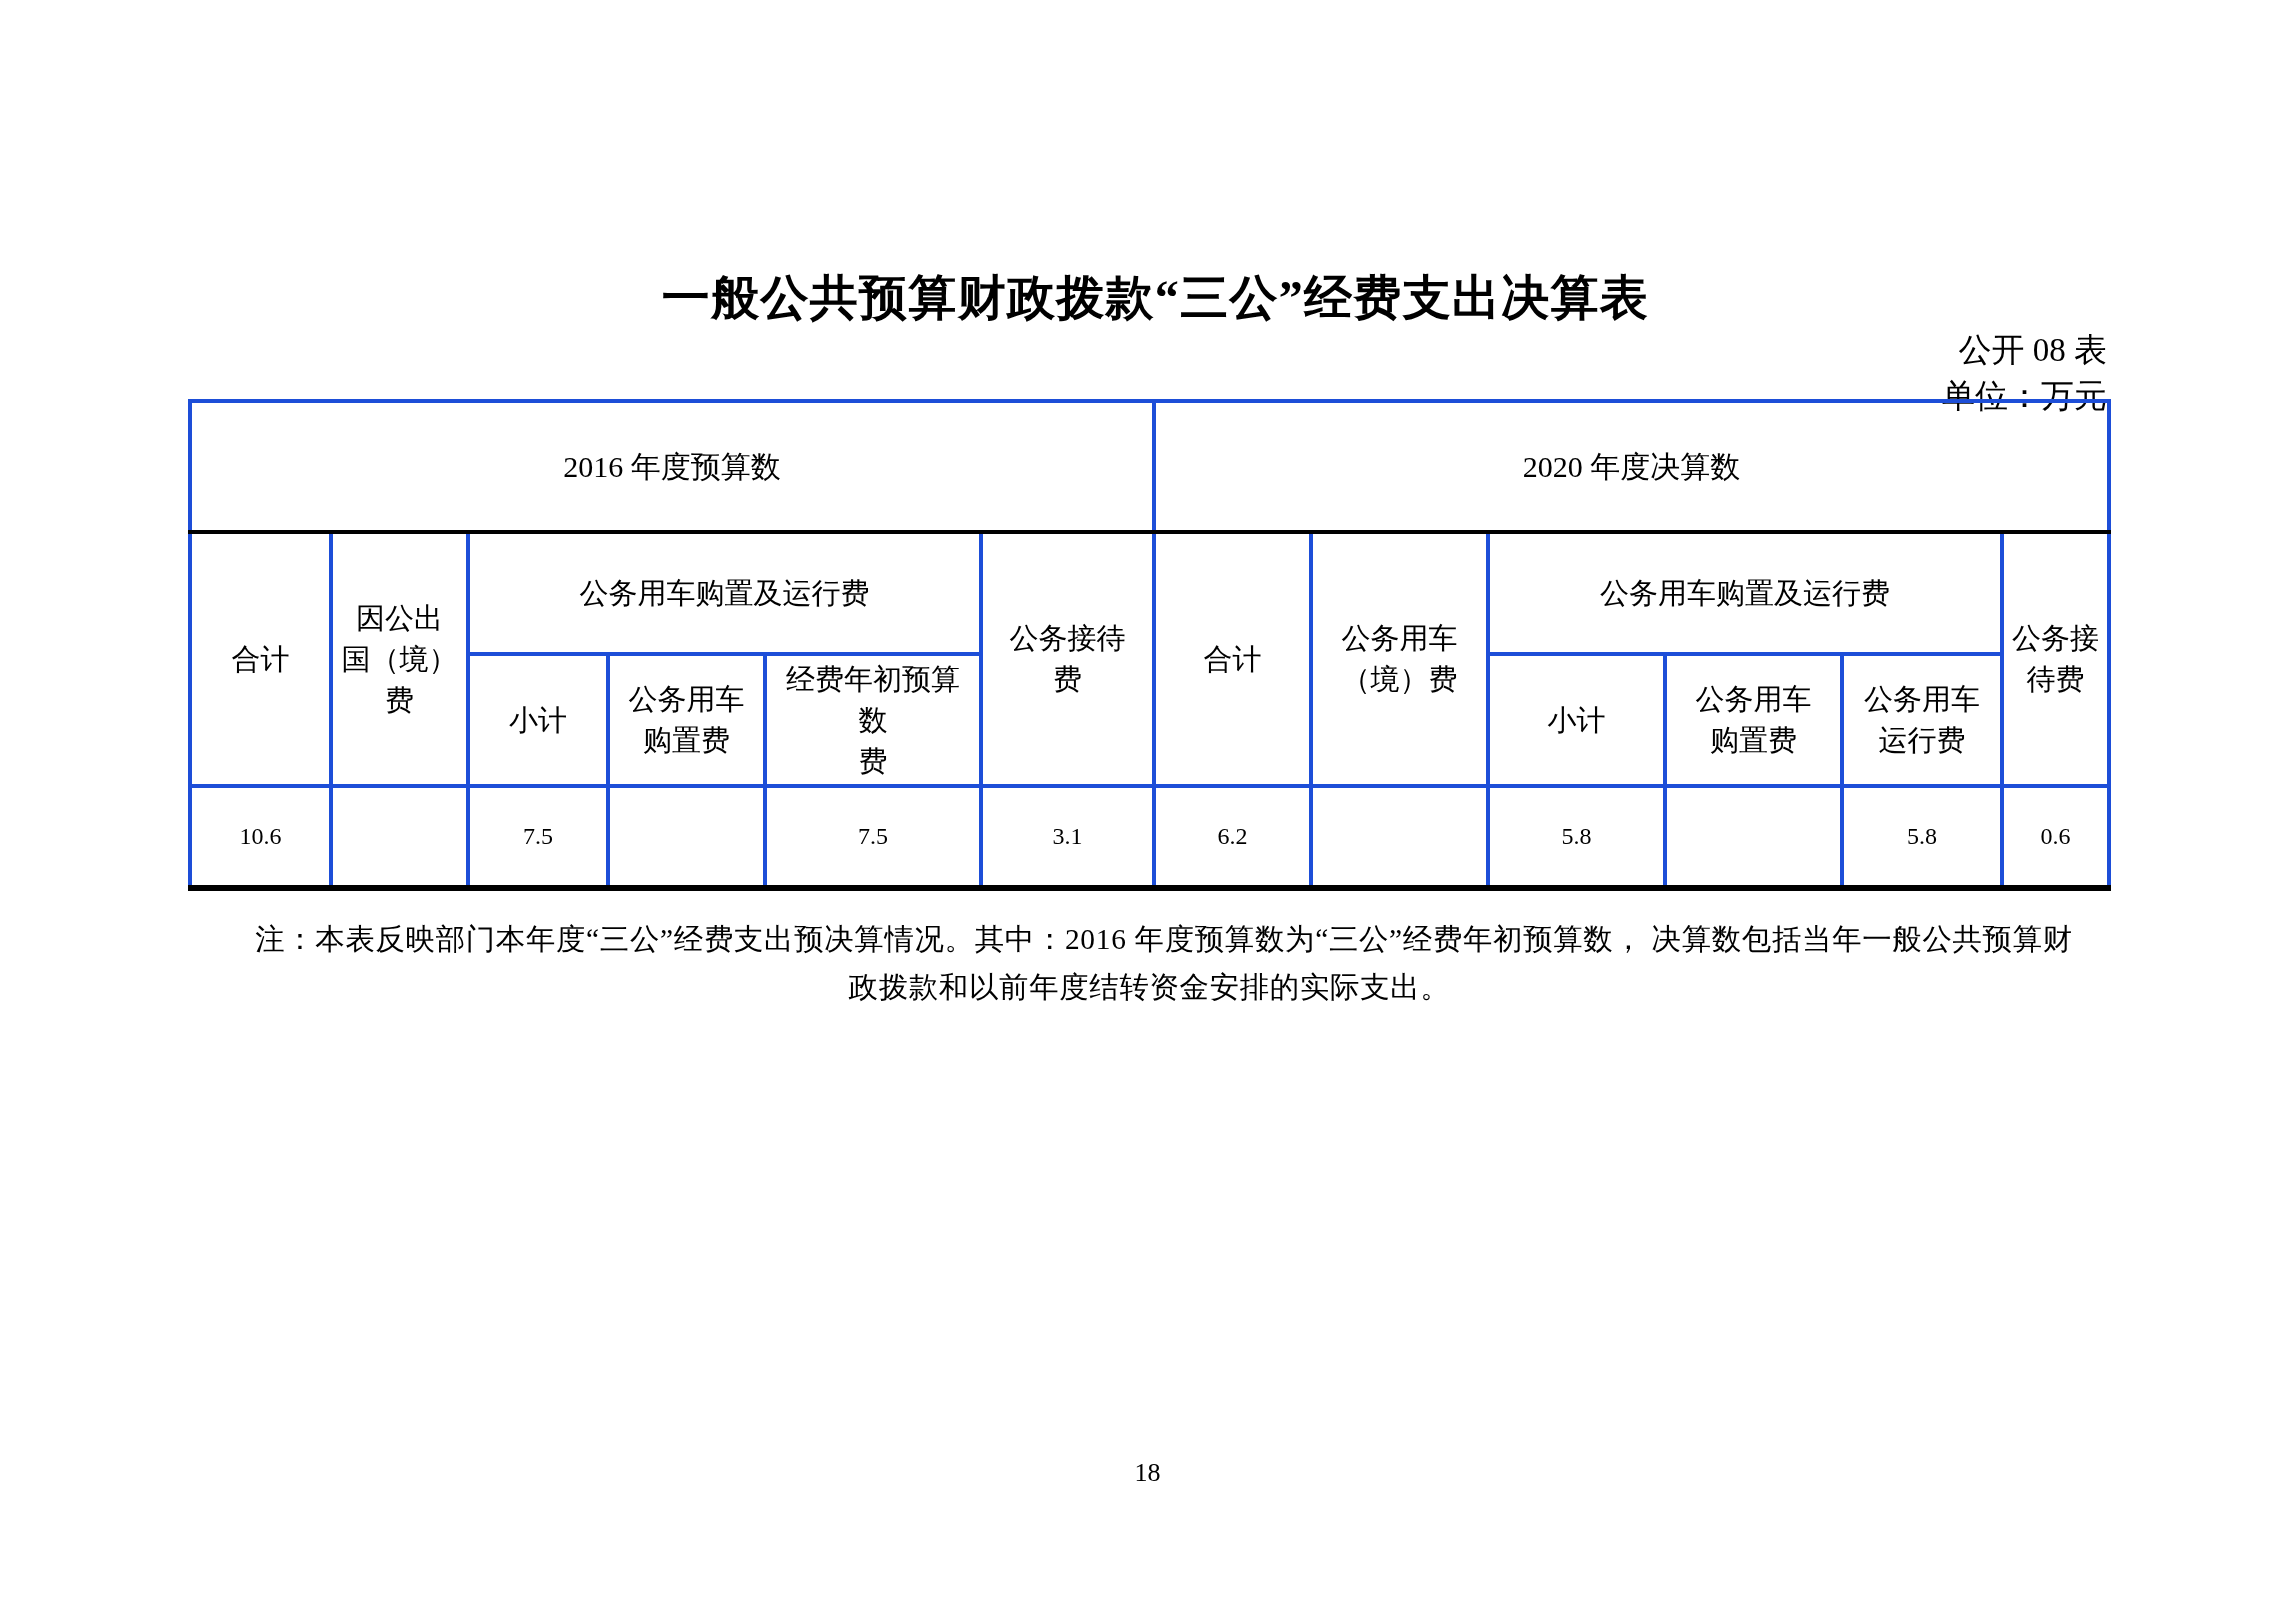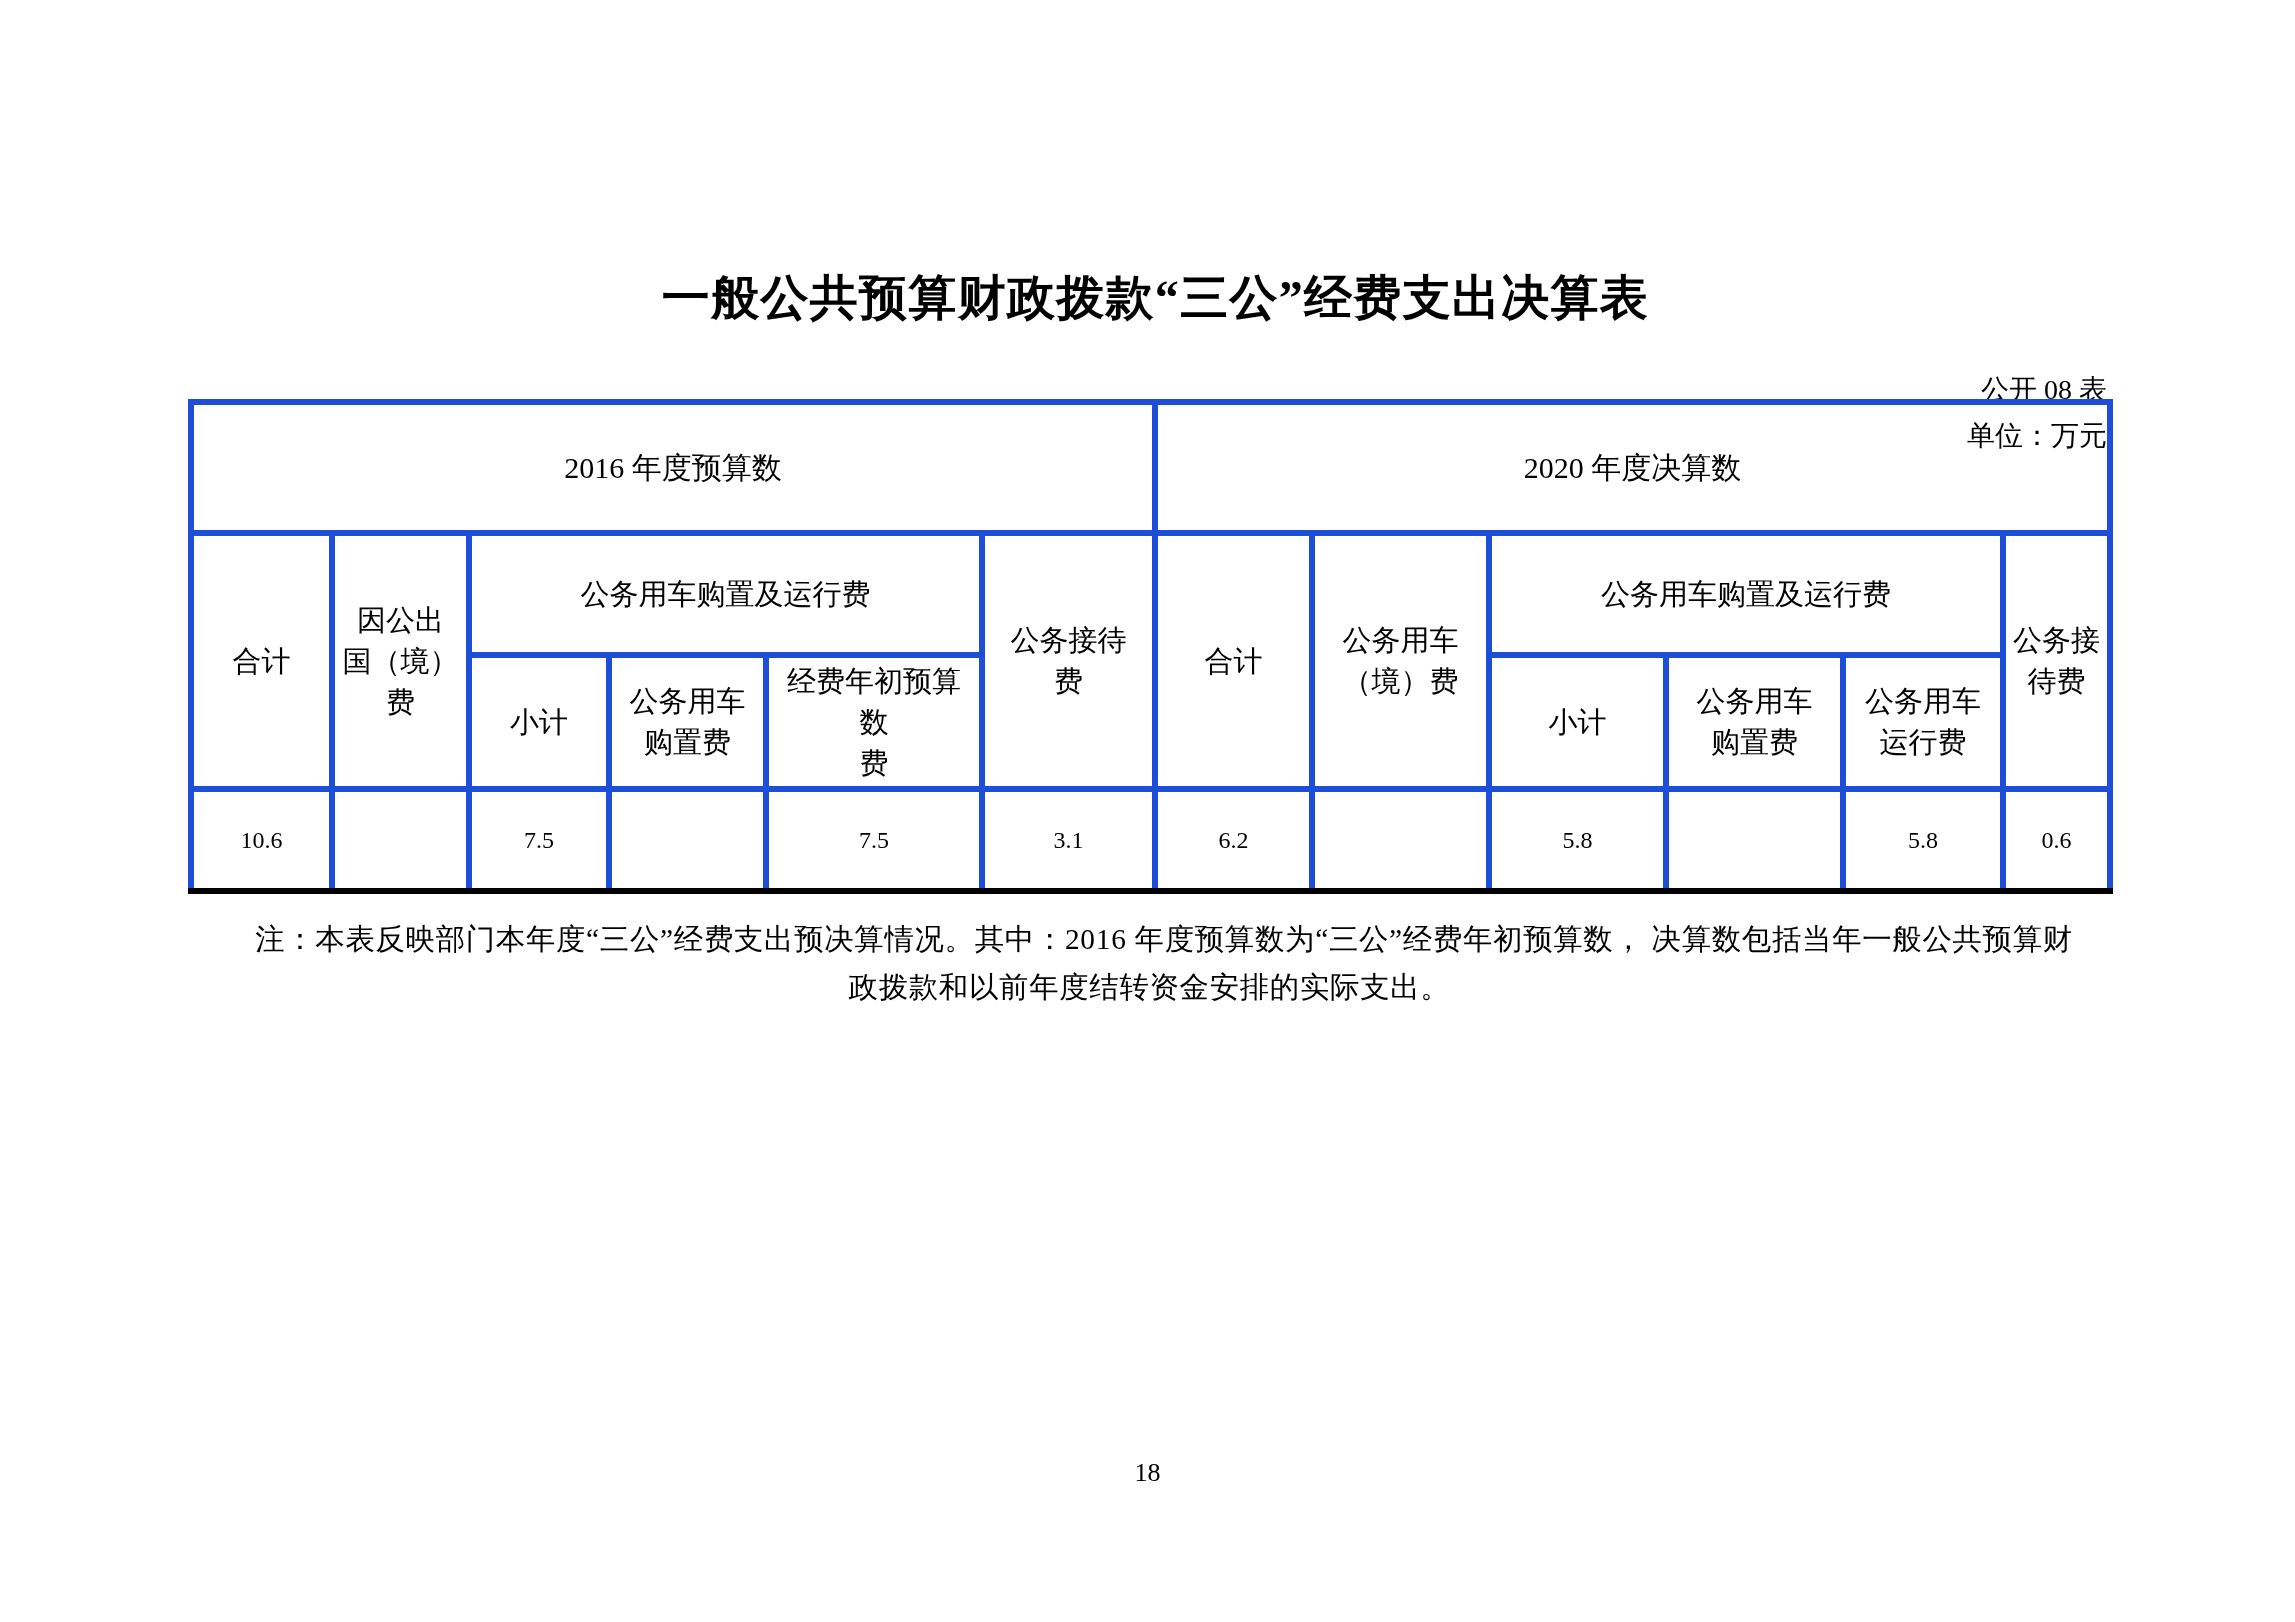--- a/index.html
+++ b/index.html
@@ -22,35 +22,34 @@
     font-size: 48px;
     line-height: 59px;
     font-weight: bold;
     letter-spacing: 1.3px;
   }
   .meta {
     position: absolute;
     top: 327px;
     right: 188px;
     text-align: right;
-    font-size: 28px;
+    font-size: 33px;
     line-height: 46px;
-    margin-top: 40px;
   }
   table.budget-table {
     position: absolute;
     left: 188px;
     top: 399px;
     width: 1919px;
     border-collapse: collapse;
     table-layout: fixed;
     border: 4.6px solid #000;
   }
   table.budget-table td {
-    border: 6px solid #1d4ed8;
+    border: 4px solid #1d4ed8;
     text-align: center;
     vertical-align: middle;
     padding: 2.6px 5.2px;
     font-size: 29px;
     line-height: 41px;
     white-space: pre-line;
     overflow: hidden;
   }
   tr.row-group       { height: 131px; }
   tr.row-head-top    { height: 122px; }

